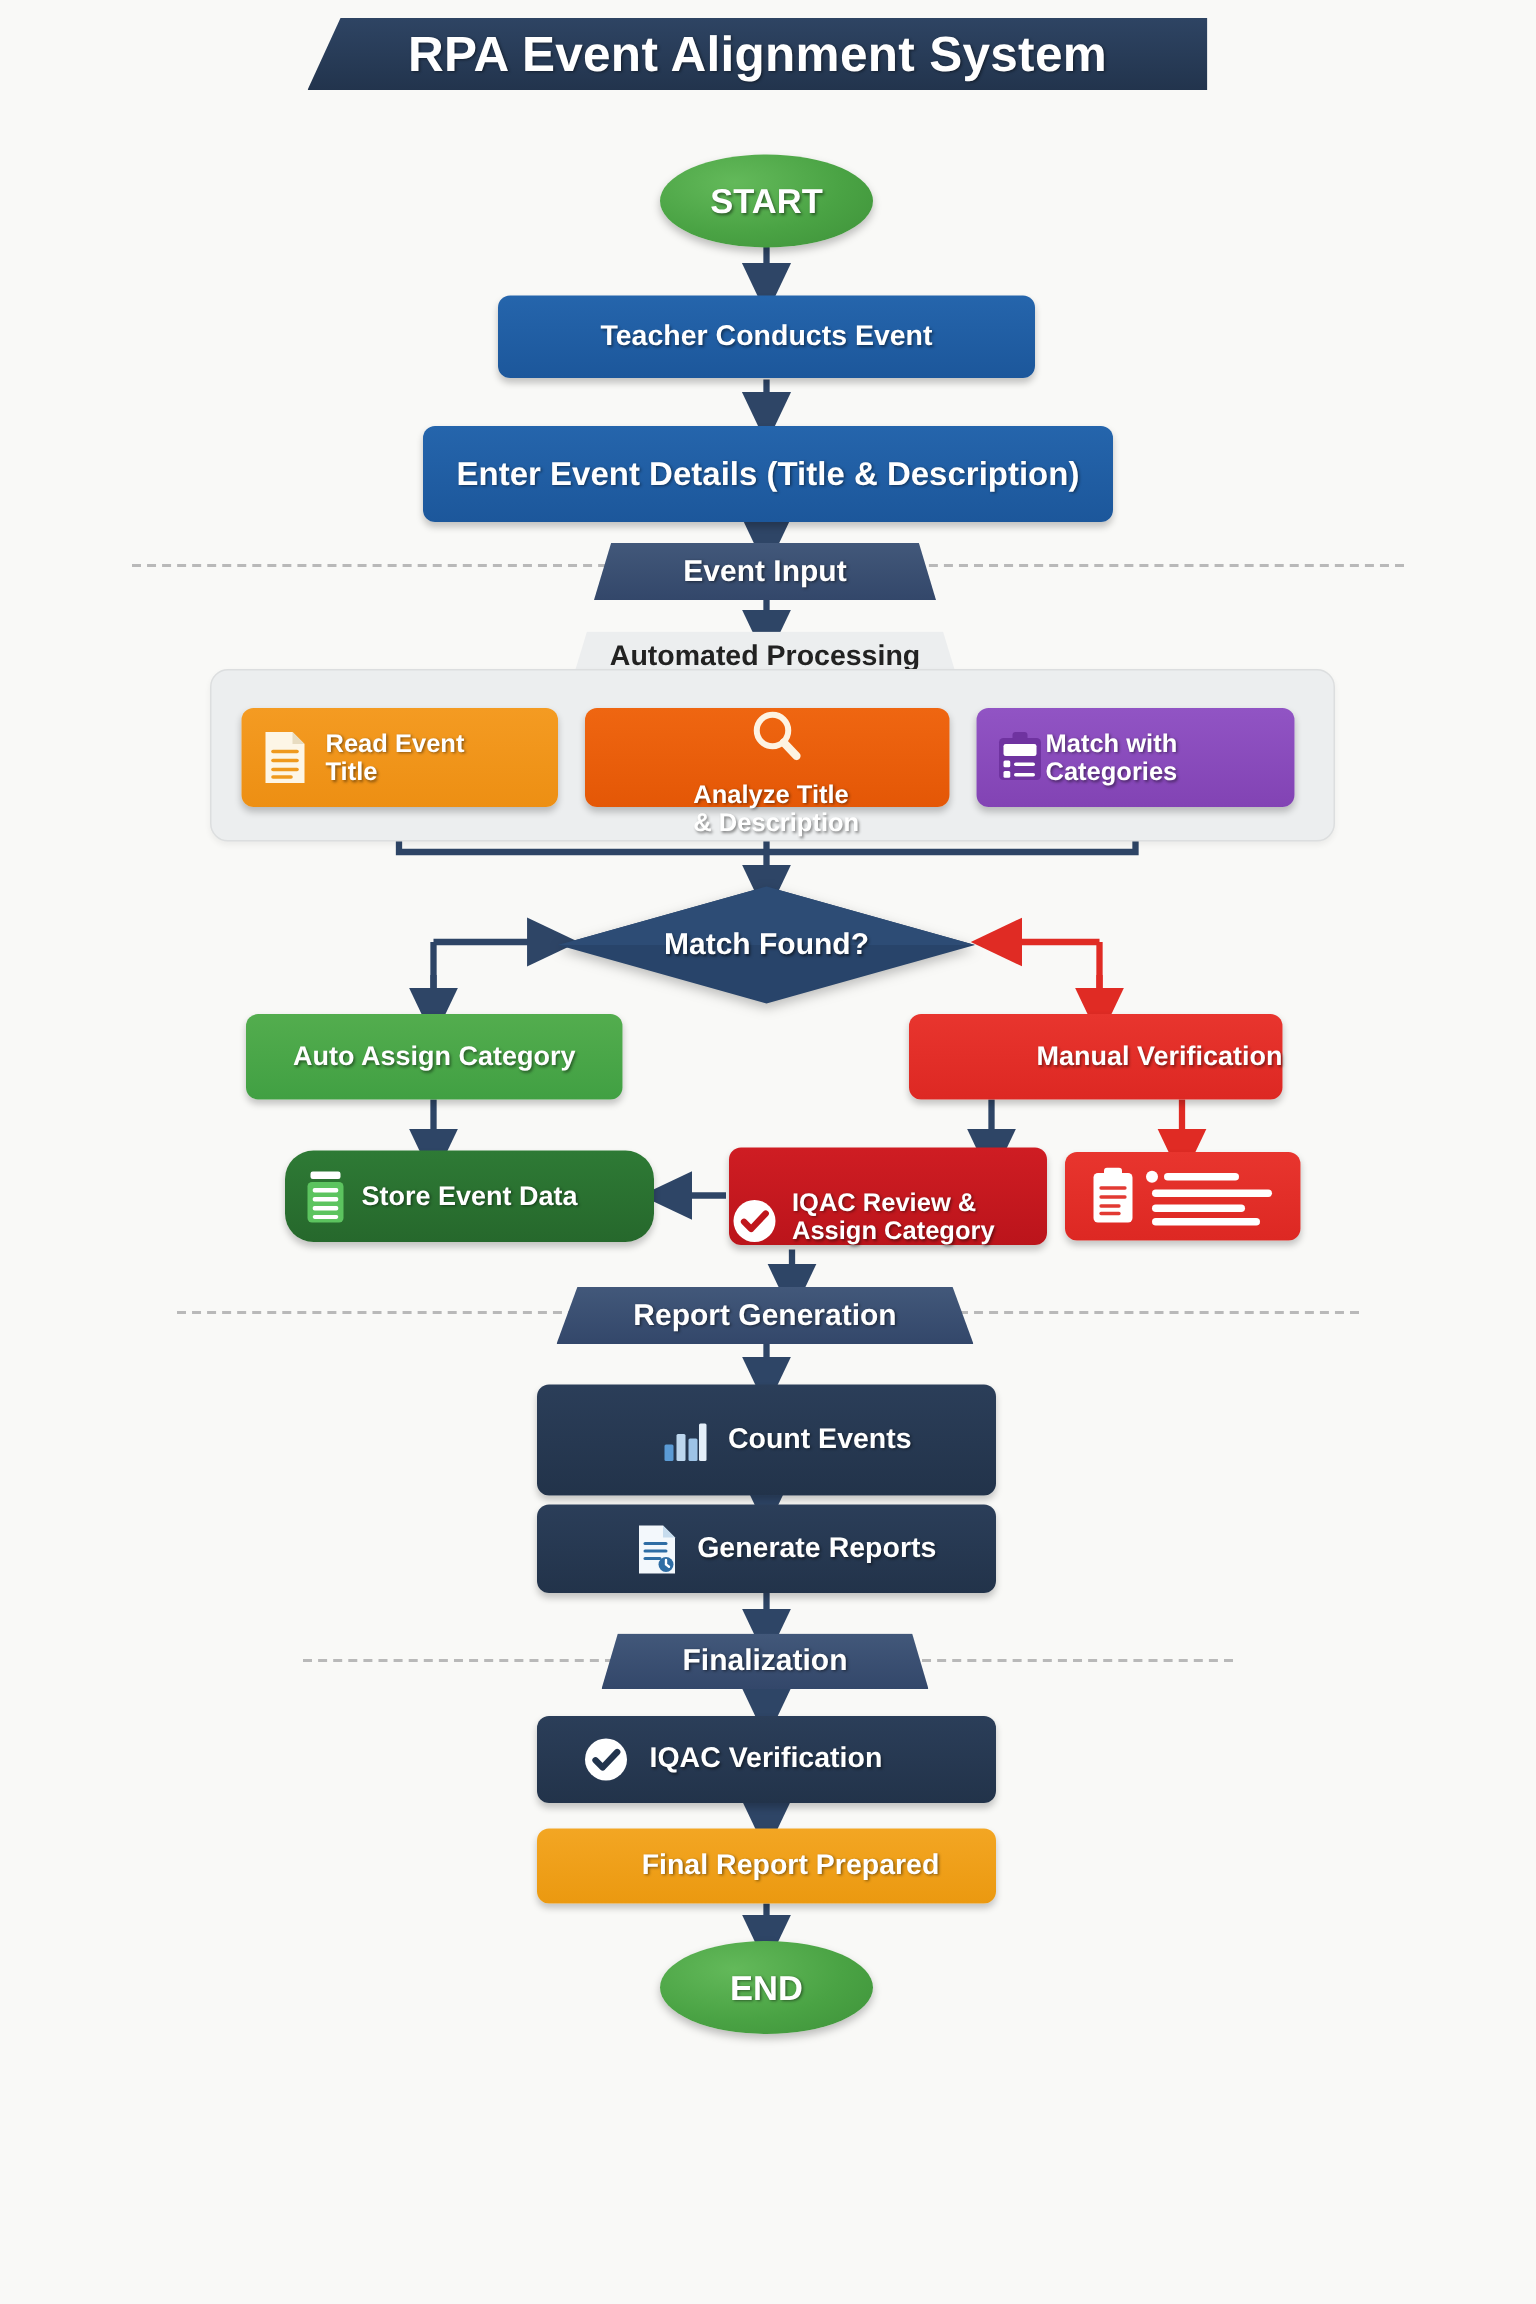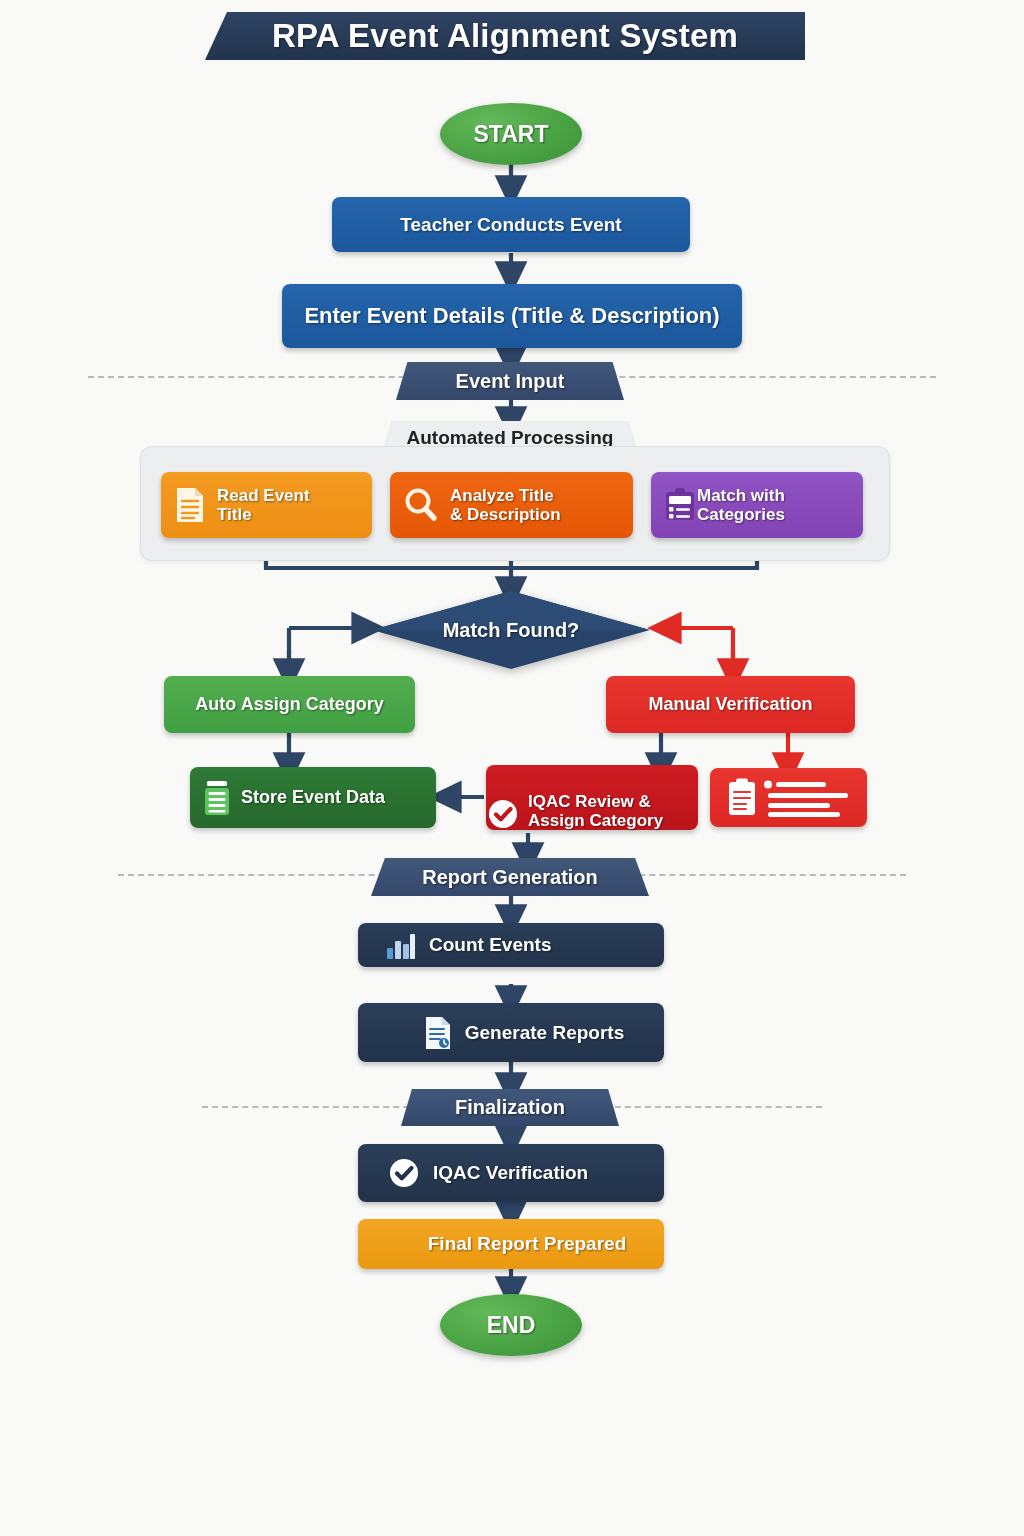--- a/index.html
+++ b/index.html
@@ -34,25 +34,25 @@
     text-shadow:1px 1px 2px rgba(0,0,0,.45);
     box-shadow:0 3px 5px rgba(0,0,0,.22);
     text-align:center;
     box-sizing:border-box;
   }
   .box .label{line-height:1.12;}
 
   .blue{background:linear-gradient(180deg,#2565ac 0%,#1c579b 100%);}
   .navy{background:linear-gradient(180deg,#2b3e59 0%,#22334a 100%);}
   .orange{background:linear-gradient(180deg,#f49b22 0%,#ed8f13 100%);}
-  .orangered{background:linear-gradient(180deg,#ef6611 0%,#e45706 100%);}
+  .orangered{background:linear-gradient(180deg,#ef6611 0%,#e45706 100%);flex-direction:column;}
   .purple{background:linear-gradient(180deg,#9154c4 0%,#8243b4 100%);}
   .green{background:linear-gradient(180deg,#53ad4e 0%,#41a043 100%);}
-  .darkgreen{background:linear-gradient(180deg,#2e7a35 0%,#26682c 100%);}
-  .red{background:linear-gradient(180deg,#e8352e 0%,#dd2823 100%);}
+  .darkgreen{background:linear-gradient(180deg,#2e7a35 0%,#26682c 100%);border-radius:19px;}
+  .red{background:linear-gradient(180deg,#e8352e 0%,#dd2823 100%);justify-content:flex-end;}
   .darkred{background:linear-gradient(180deg,#cf1d23 0%,#bb141b 100%);}
   .amber{background:linear-gradient(180deg,#f3a623 0%,#eb9910 100%);}
 
   
   .ellipse{
     border-radius:50%;
     background:radial-gradient(ellipse at 35% 30%, #63b95a 0%, #4aa344 55%, #3e9139 100%);
     display:flex;align-items:center;justify-content:center;
     color:#fff;font-weight:bold;font-size:23px;
     text-shadow:1px 1px 2px rgba(0,0,0,.45);
@@ -288,21 +288,21 @@
       </svg>
     </span>
 
   </div>
 
   <div class="abs divider-line" style="left:118px;top:874px;width:788px;"></div>
   <div class="abs section-banner" style="left:371px;top:858px;width:278px;height:38px;clip-path:polygon(5% 0,95% 0,100% 100%,0 100%);">
     <span>Report Generation</span>
   </div>
 
-  <div class="abs box navy" style="left:358px;top:923px;width:306px;height:44px;font-size:19px;justify-content:flex-start;padding-left:28px;gap:13px;">
+  <div class="abs box navy" style="left:358px;top:923px;width:306px;height:74px;font-size:19px;justify-content:center;padding-left:28px;gap:13px;">
     <span class="ic">
       <svg width="30" height="30" viewBox="0 0 30 30">
         <rect x="1" y="18" width="6" height="11" rx="1" fill="#5b9bd5"></rect>
         <rect x="9" y="11" width="6" height="18" rx="1" fill="#bdd7ee"></rect>
         <rect x="17" y="14" width="6" height="15" rx="1" fill="#9dc3e6"></rect>
         <rect x="24" y="4" width="5" height="25" rx="1" fill="#e4eff9"></rect>
       </svg>
     </span>
     <span class="label">Count Events</span>
   </div>

